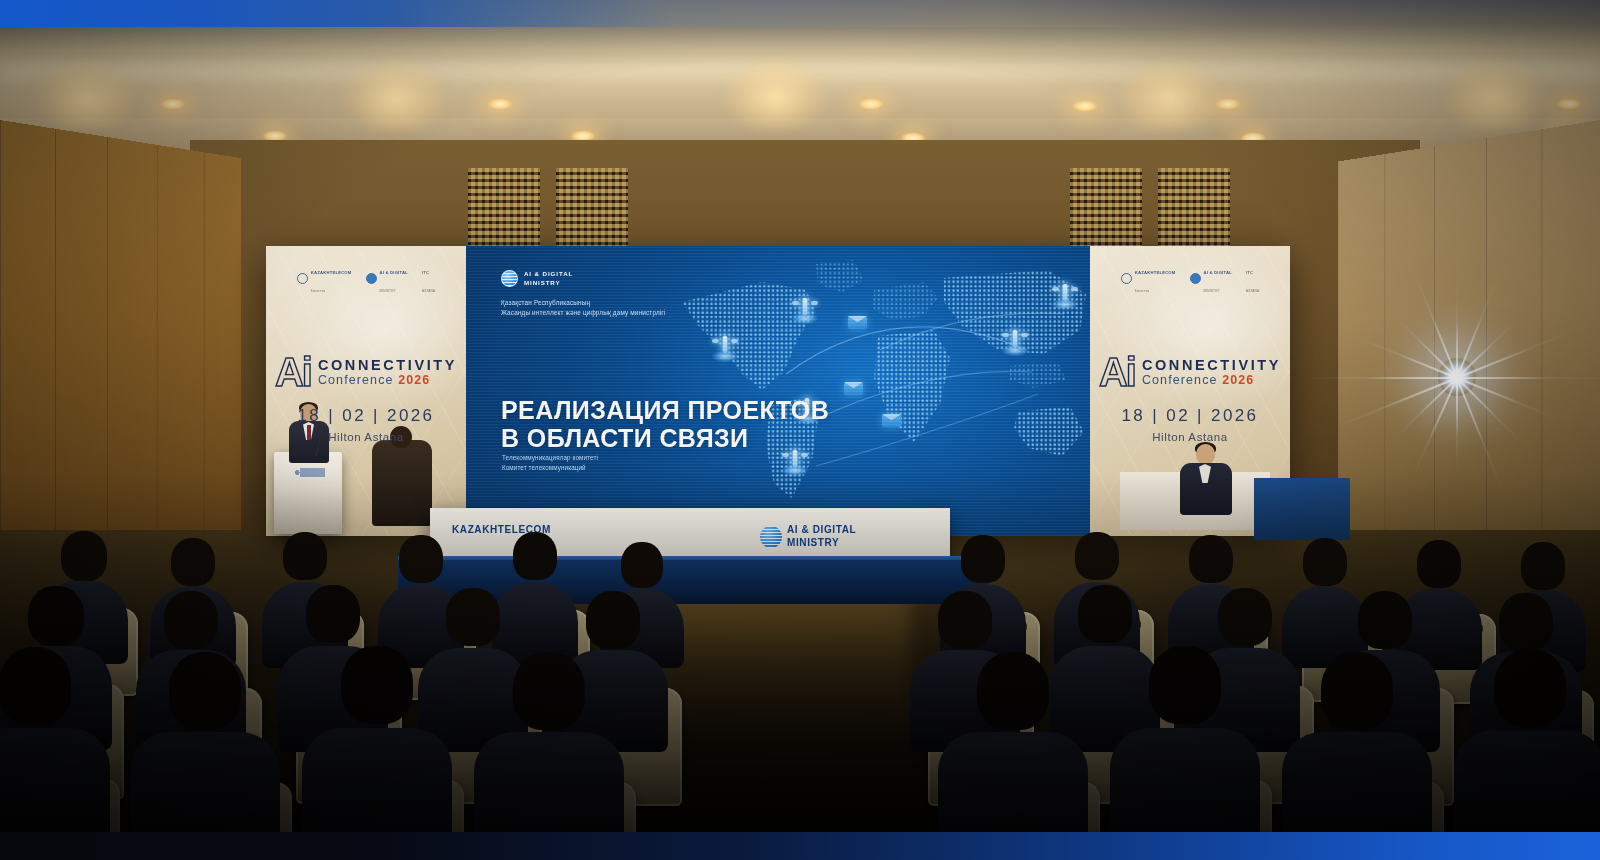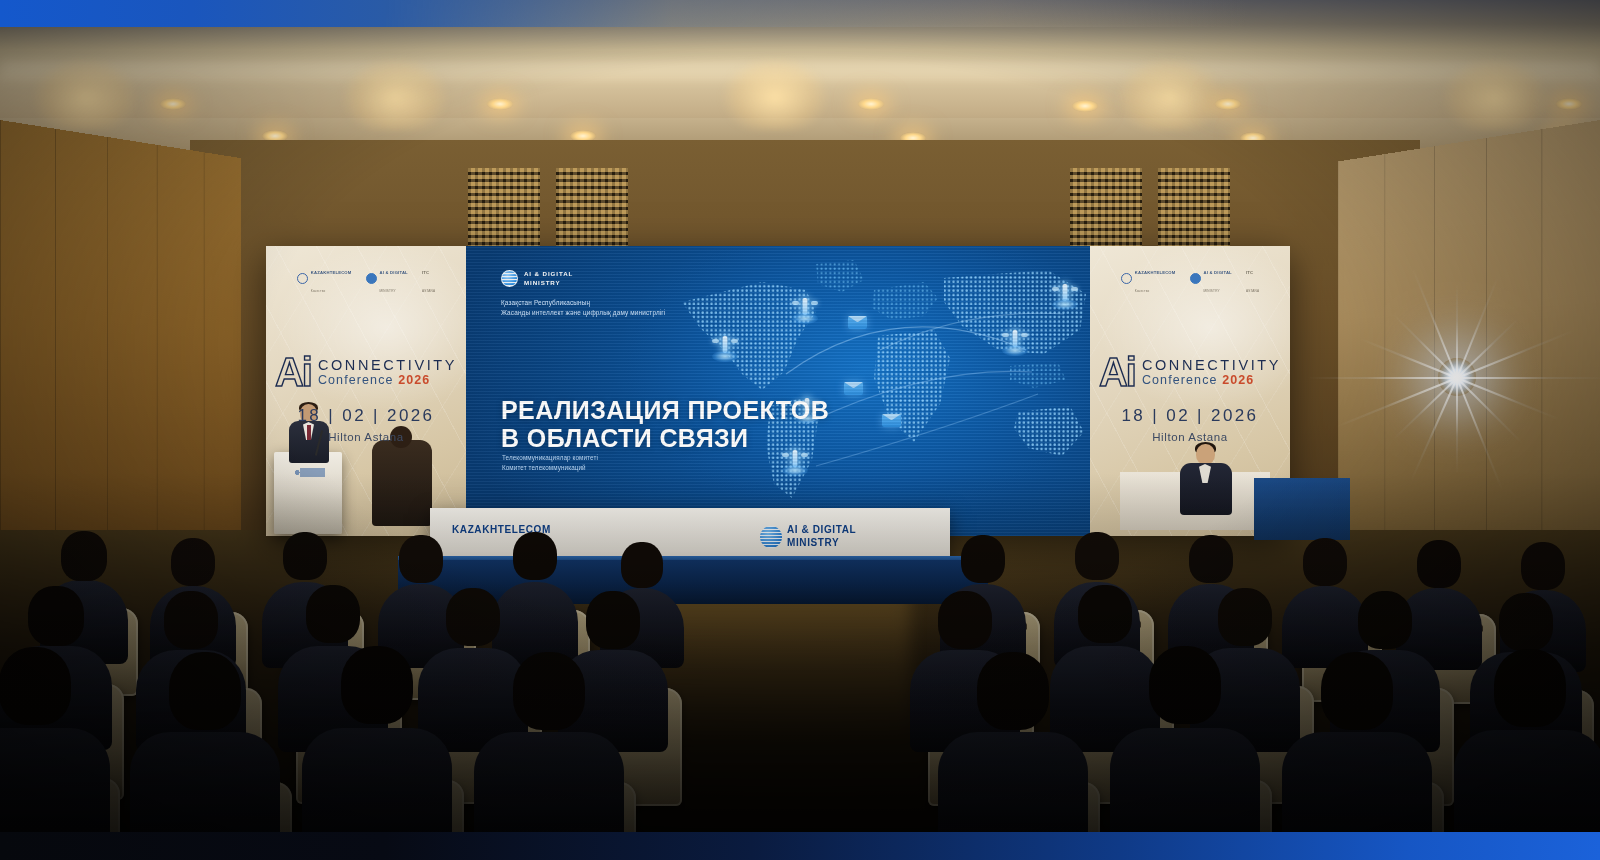--- a/index.html
+++ b/index.html
@@ -126,21 +126,21 @@
   }
   .brand-row { display:flex; align-items:center; justify-content:center; gap:7px; }
   .ai-logo {
     font-size:40px; font-weight:700; color:#1a2a4f; letter-spacing:-2px;
     font-family:"Liberation Sans", sans-serif;
     position:relative; line-height:.9;
     -webkit-text-stroke:1.4px #1a2a4f; color:transparent;
   }
   .brand-txt { text-align:left; }
   .brand-title {
-    font-size:14.5px; letter-spacing:2.6px; color:#1d2d52; font-weight:400;
+    font-size:14.5px; letter-spacing:2.6px; color:#1d2d52; font-weight:700;
   }
   .brand-sub {
     font-size:12.5px; letter-spacing:1.1px; color:#33537f; font-weight:500;
   }
   .brand-sub .yr { color:#c94b2c; font-weight:700; }
   .brand-date {
     margin-top:16px; font-size:17px; letter-spacing:2.4px; color:#2a3a5c; font-weight:500;
   }
   .brand-venue {
     margin-top:5px; font-size:11.5px; letter-spacing:.6px; color:#3d4a63;

